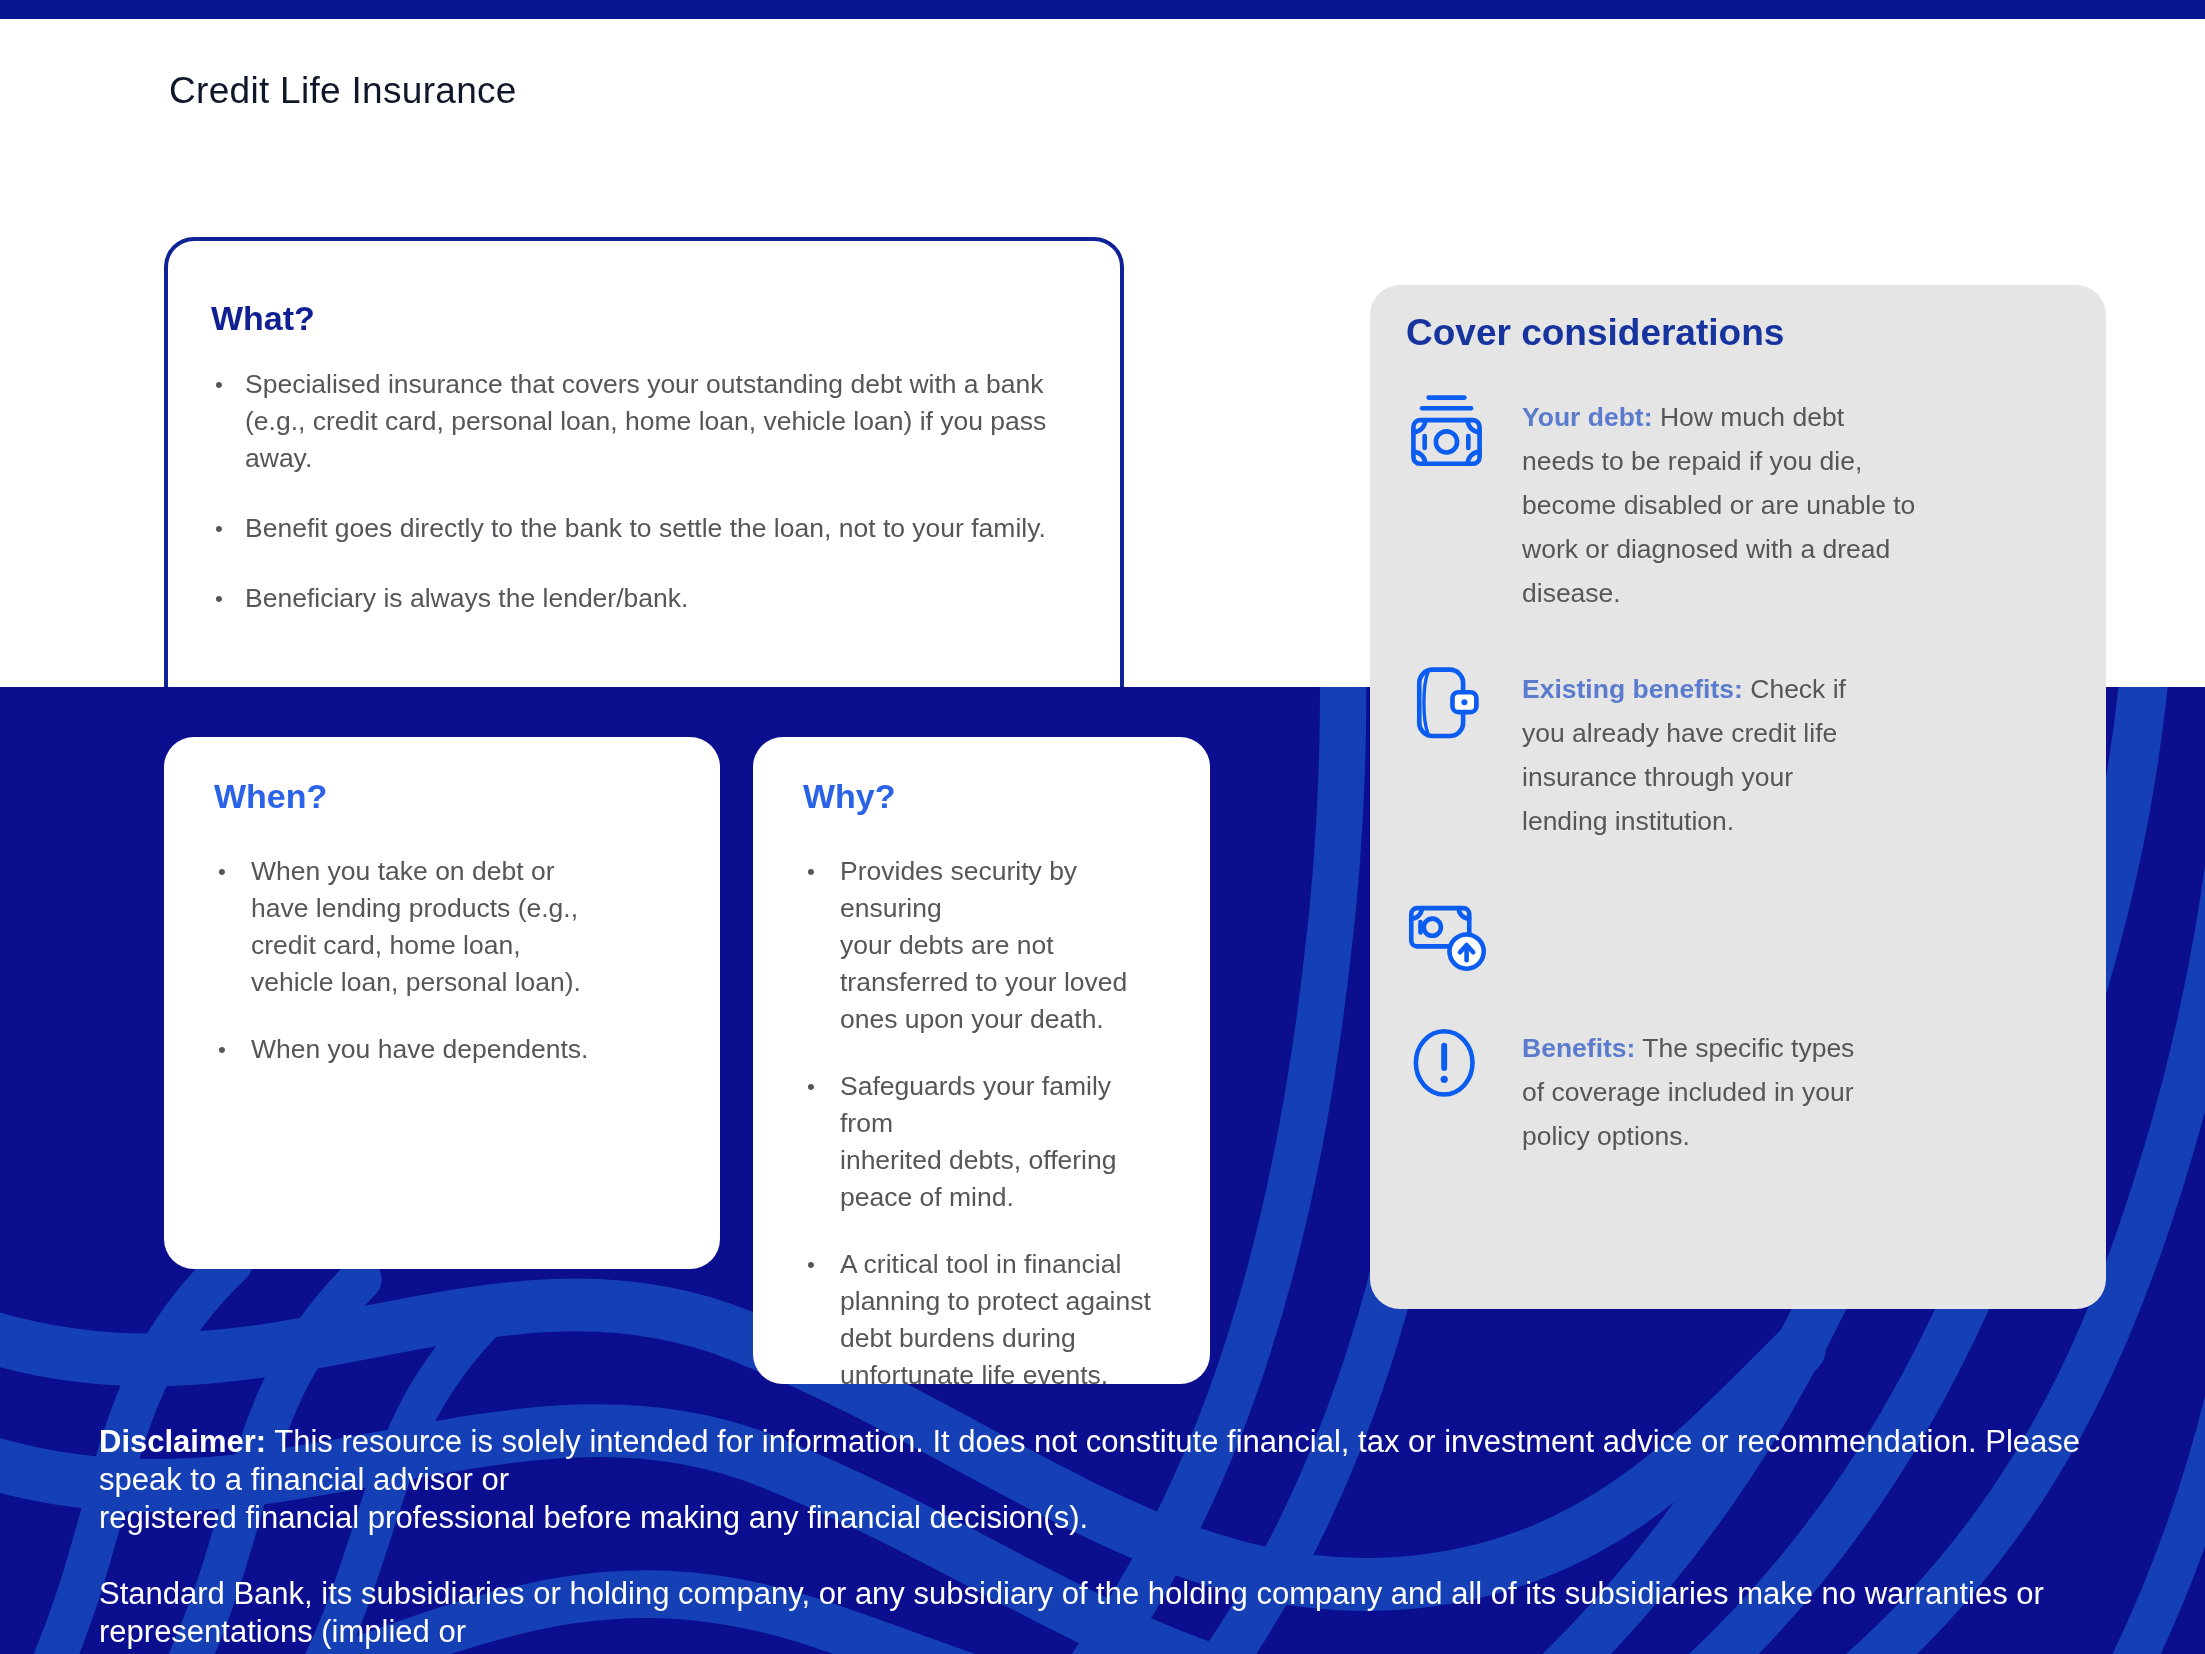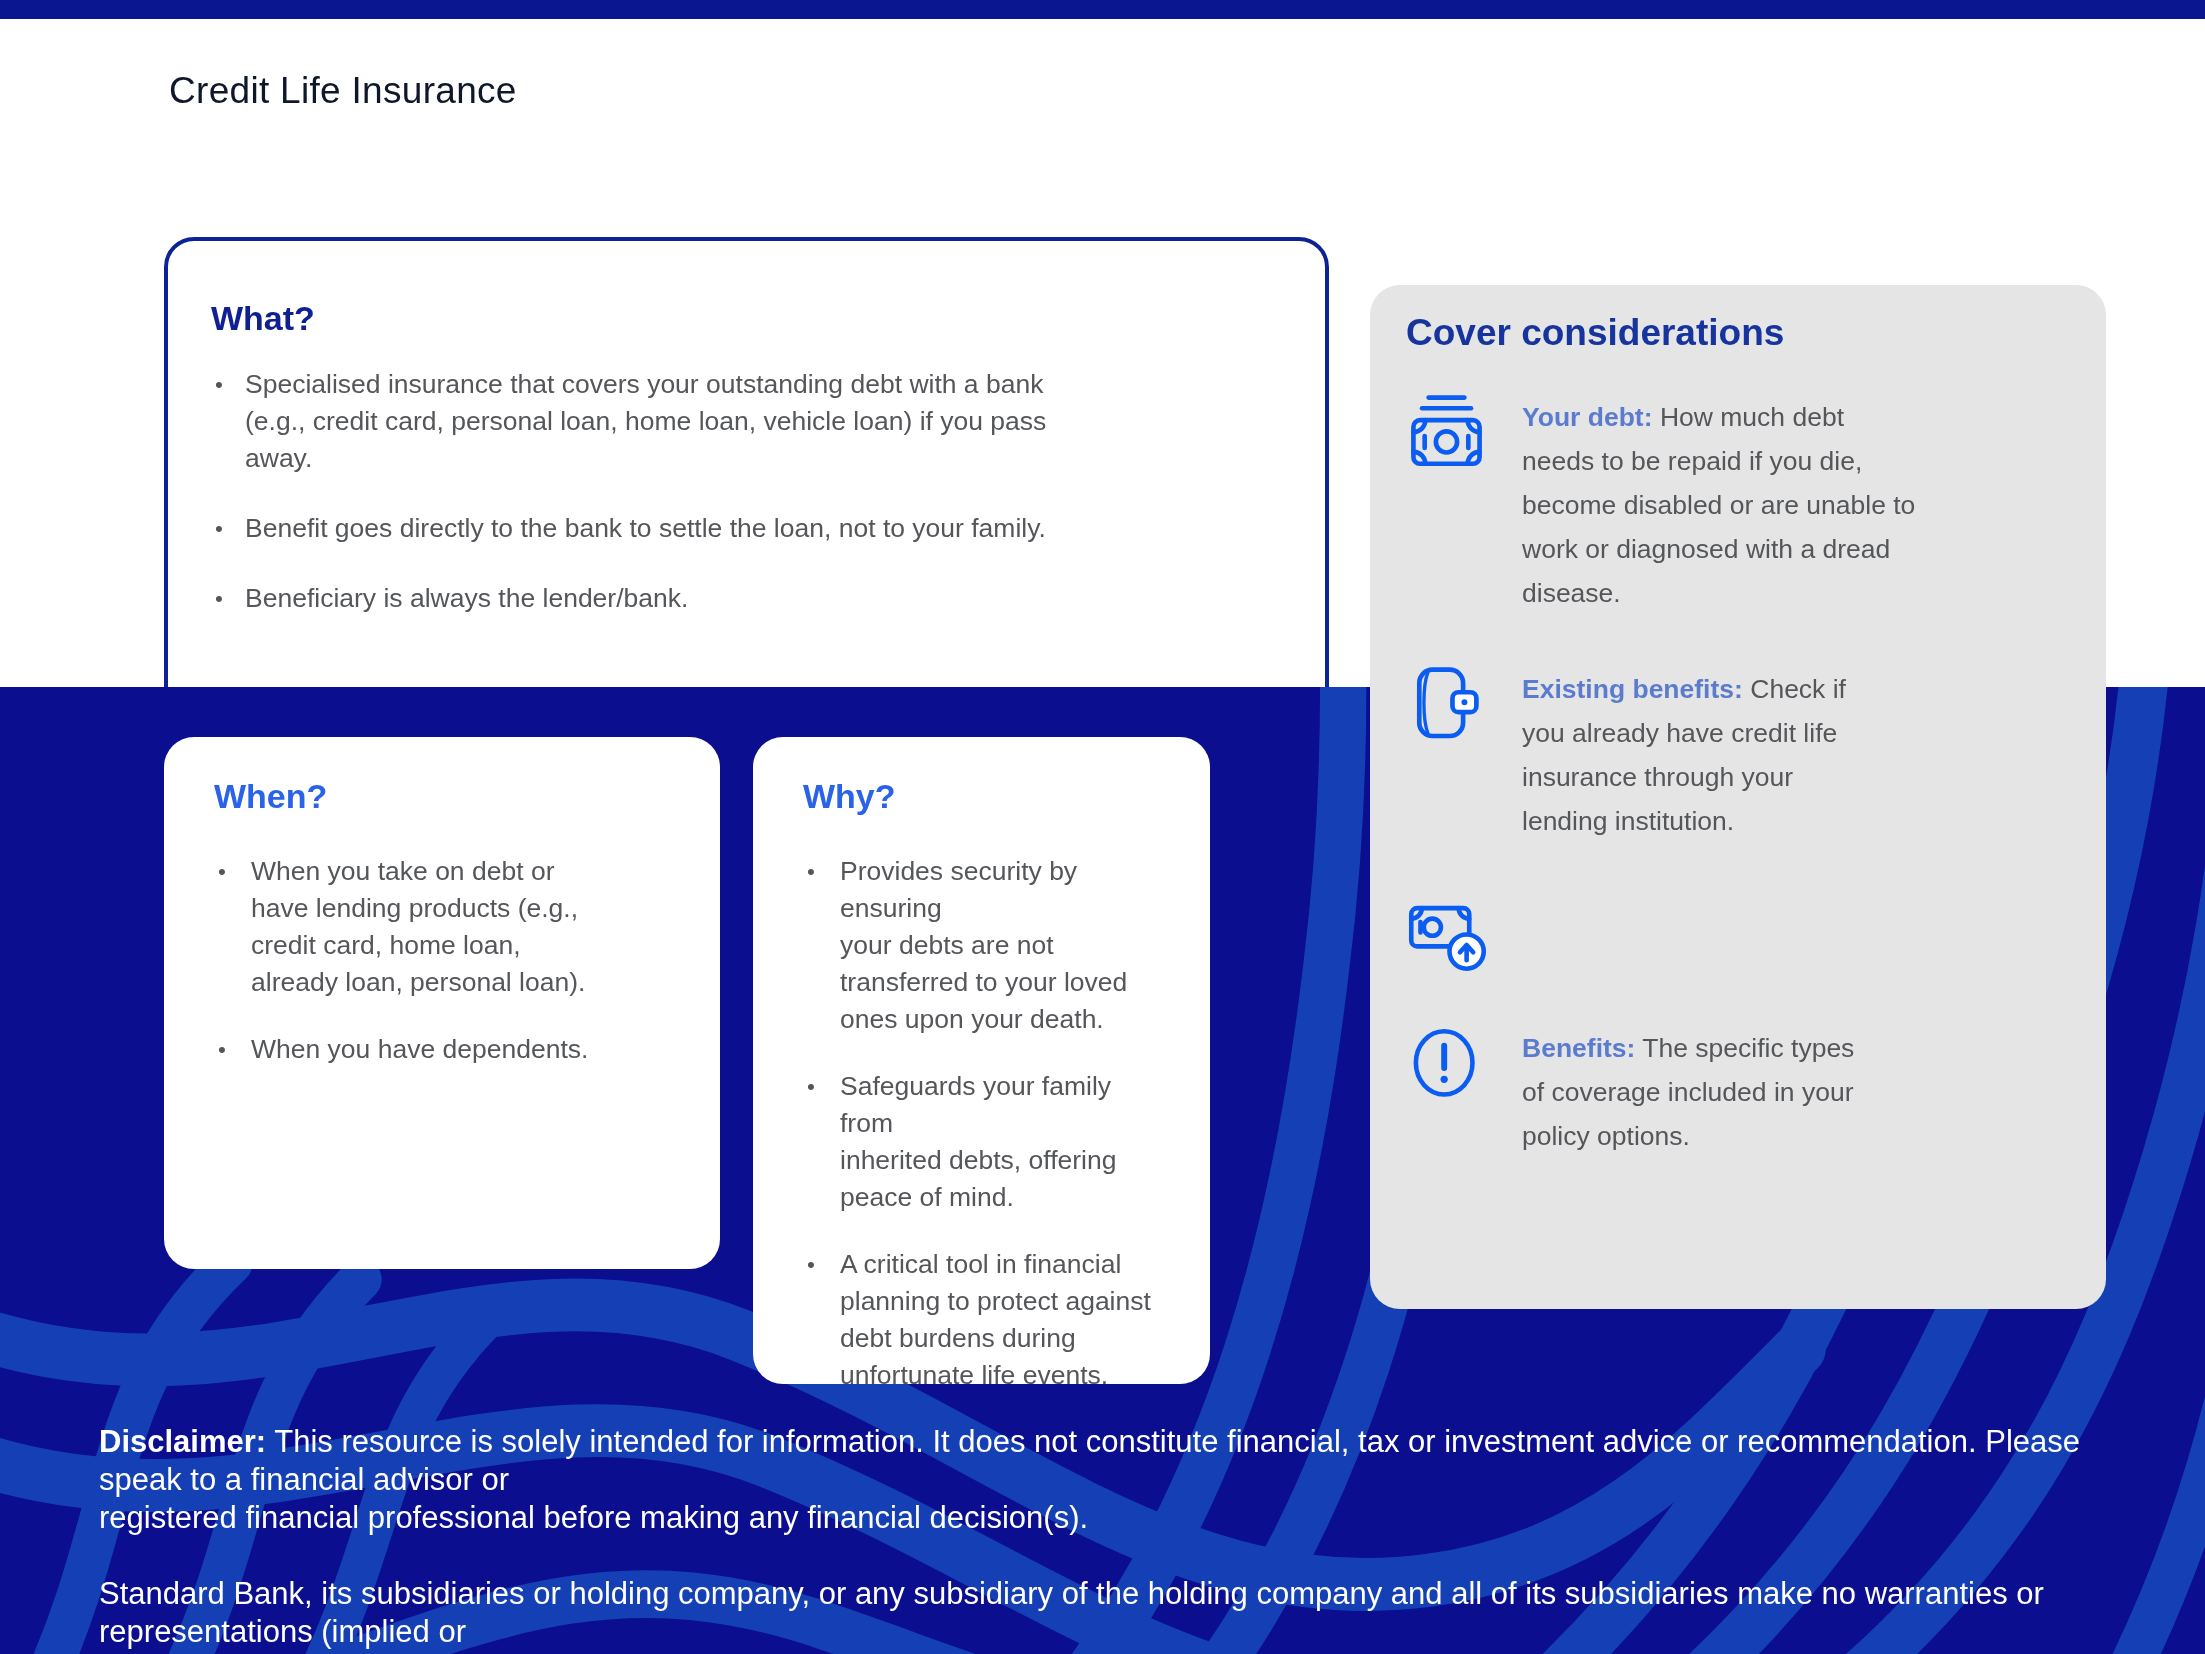--- a/index.html
+++ b/index.html
@@ -19,21 +19,21 @@
     left:169px; top:70px; font-size:37px; font-weight:normal; color:#0f172a; z-index:3;
     letter-spacing:0.3px;
   }
 
   
   #band { left:0; top:687px; width:2205px; height:967px; background:#0A0E8F; overflow:hidden; z-index:2; }
   #band svg { position:absolute; left:0; top:0; }
 
   
   #what-card {
-    left:164px; top:237px; width:1165px; height:509px; background:#ffffff;
+    left:164px; top:237px; width:960px; height:509px; background:#ffffff;
     border:4px solid #0D2296; border-radius:30px; box-sizing:border-box; z-index:1;
     padding:58px 46px 0 43px;
   }
   .card-heading { font-size:34px; font-weight:bold; }
   #what-card .card-heading { color:#101F92; }
   .bullets { margin-top:28px; }
   .bullet { display:flex; margin-bottom:33px; }
   .bullet .dot { width:34px; flex:0 0 34px; color:#54565A; font-size:22.5px; line-height:37px; padding-left:4px; box-sizing:border-box; }
   .bullet .txt { flex:1; color:#54565A; font-size:26.5px; line-height:37px; white-space:pre-line; }
 
@@ -117,21 +117,21 @@
 </div>
 
 <div class="abs float-card" id="when-card">
   <div class="card-heading">When?</div>
   <div class="bullets">
     <div class="bullet">
       <span class="dot">•</span>
       <span class="txt">When you take on debt or
 have lending products (e.g.,
 credit card, home loan,
-already loan, personal loan).</span>
+vehicle loan, personal loan).</span>
     </div>
     <div class="bullet">
       <span class="dot">•</span>
       <span class="txt">When you have dependents.</span>
     </div>
   </div>
 </div>
 
 <div class="abs float-card" id="why-card">
   <div class="card-heading">Why?</div>

